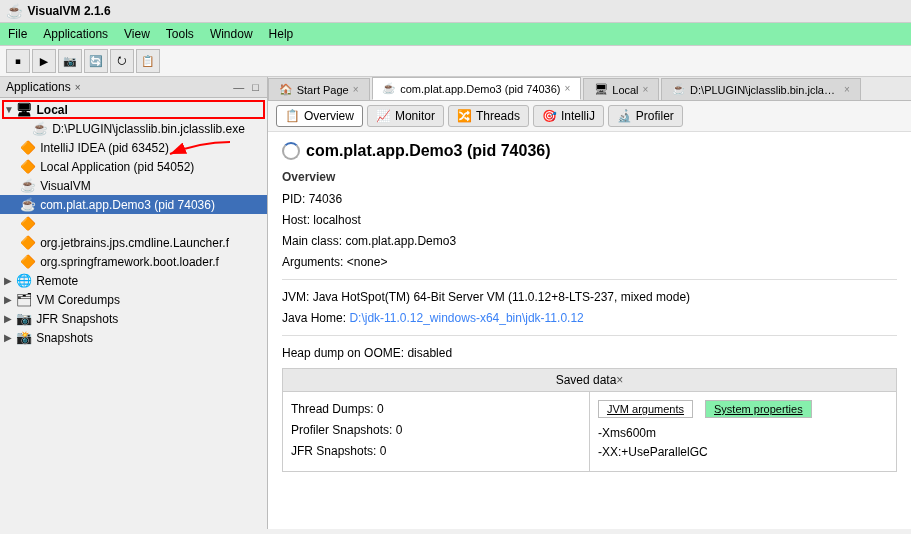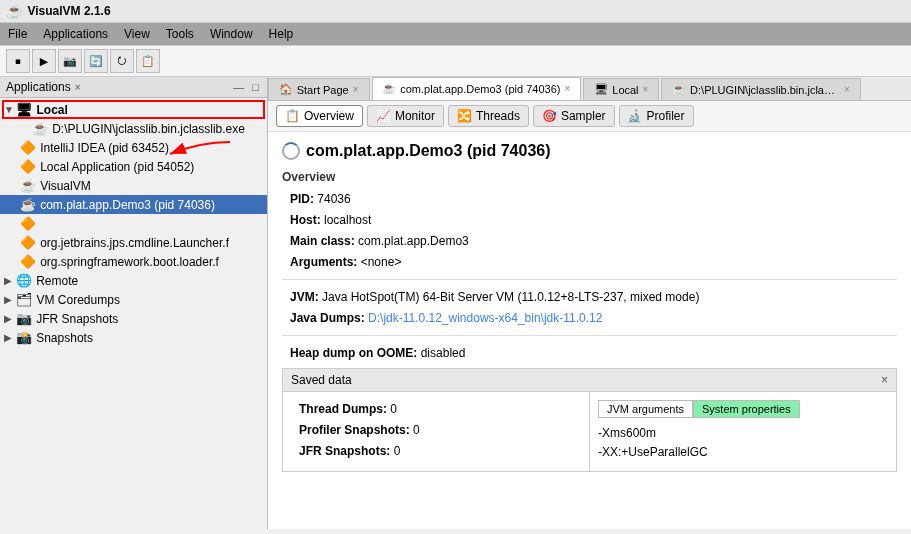--- a/index.html
+++ b/index.html
@@ -13,21 +13,21 @@
       font-size: 12px;
       font-weight: bold;
       display: flex;
       align-items: center;
       gap: 4px;
     }
     .title-bar .icon { color: #e67e00; font-size: 14px; }
 
     
     .menu-bar {
-      background: #a3a3a3;
+      background: #86efac;
       border-bottom: 1px solid #ccc;
       padding: 2px 0;
       display: flex;
       align-items: center;
     }
     .menu-item {
       padding: 2px 8px;
       cursor: pointer;
       font-size: 12px;
     }
@@ -195,57 +195,58 @@
     .section-label {
       font-weight: bold;
       margin-bottom: 6px;
       color: #333;
     }
     .info-row {
       margin-bottom: 3px;
       font-size: 12px;
       line-height: 1.5;
     }
-    .info-label { font-weight: bold; margin-left: 8px; }
+    .info-label { font-weight: normal; }
     .link-text { color: #3b82f6; }
 
     .divider {
       border: none;
       border-top: 1px solid #ddd;
       margin: 8px 0;
     }
 
     .saved-data-area {
       border: 1px solid #ccc;
       margin-top: 6px;
     }
     .saved-data-header {
       background: #e8e8e8;
       padding: 4px 8px;
       display: flex;
       align-items: center;
-      justify-content: space-between;
+      justify-content: center;
       border-bottom: 1px solid #ccc;
     }
     .saved-data-body {
       display: flex;
       font-size: 12px;
     }
     .saved-data-left {
       flex: 1;
       padding: 8px;
       border-right: 1px solid #ccc;
     }
     .saved-data-right {
       flex: 1;
       padding: 8px;
     }
     .jvm-tabs {
       display: flex;
-      gap: 0;
+      gap: 12px;
+      text-decoration: underline;
     }
     .jvm-tab {
       padding: 2px 8px;
       border: 1px solid #bbb;
       background: #86efac;
       cursor: pointer;
       font-size: 11px;
     }
     .jvm-tab.active { background: white; }
   </style>
@@ -414,21 +415,21 @@
         <div class="inner-tab">
           <span>📈</span>
           <span>Monitor</span>
         </div>
         <div class="inner-tab">
           <span>🔀</span>
           <span>Threads</span>
         </div>
         <div class="inner-tab">
           <span>🎯</span>
-          <span>Sampler</span>
+          <span>IntelliJ</span>
         </div>
         <div class="inner-tab">
           <span>🔬</span>
           <span>Profiler</span>
         </div>
       </div>
 
       <div class="content-area">
 
         <div class="app-title">
@@ -455,21 +456,21 @@
           <span>&lt;none&gt;</span>
         </div>
 
         <hr class="divider">
 
         <div class="info-row">
           <span class="info-label">JVM:</span>
           <span>Java HotSpot(TM) 64-Bit Server VM (11.0.12+8-LTS-237, mixed mode)</span>
         </div>
         <div class="info-row">
-          <span class="info-label">Java Dumps:</span>
+          <span class="info-label">Java Home:</span>
           <span class="link-text">D:\jdk-11.0.12_windows-x64_bin\jdk-11.0.12</span>
         </div>
 
         <hr class="divider">
 
         <div class="info-row">
           <span class="info-label">Heap dump on OOME:</span>
           <span>disabled</span>
         </div>
 

